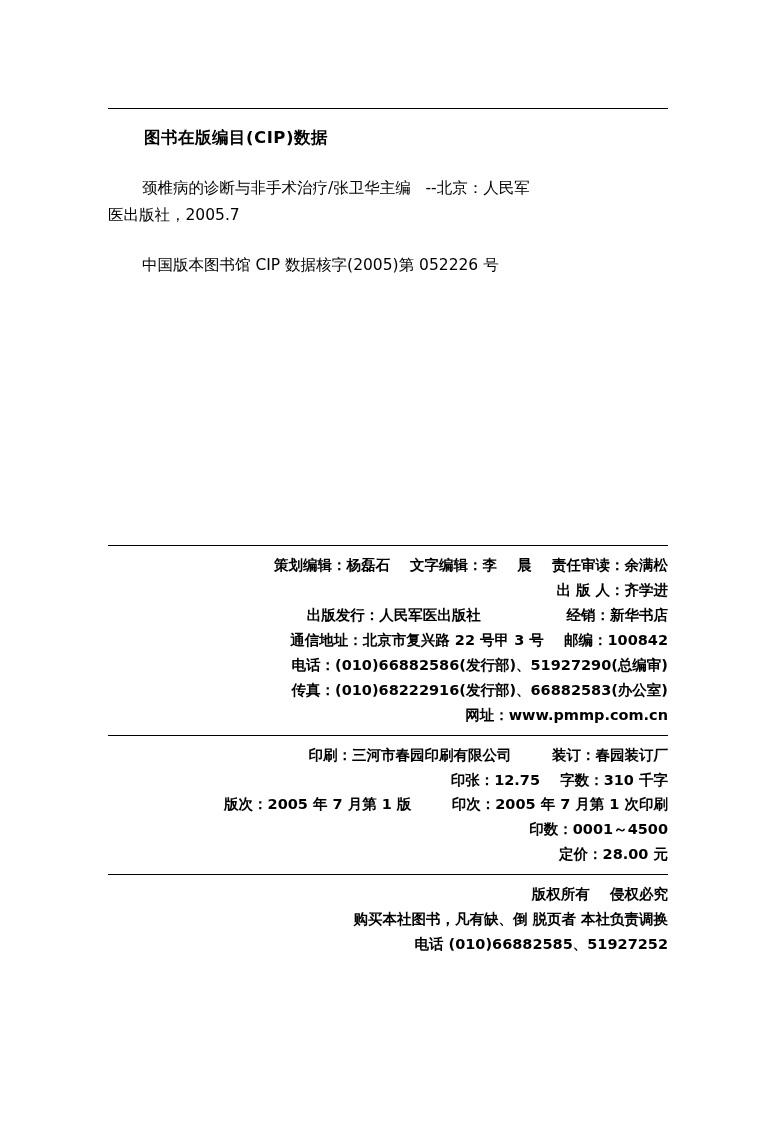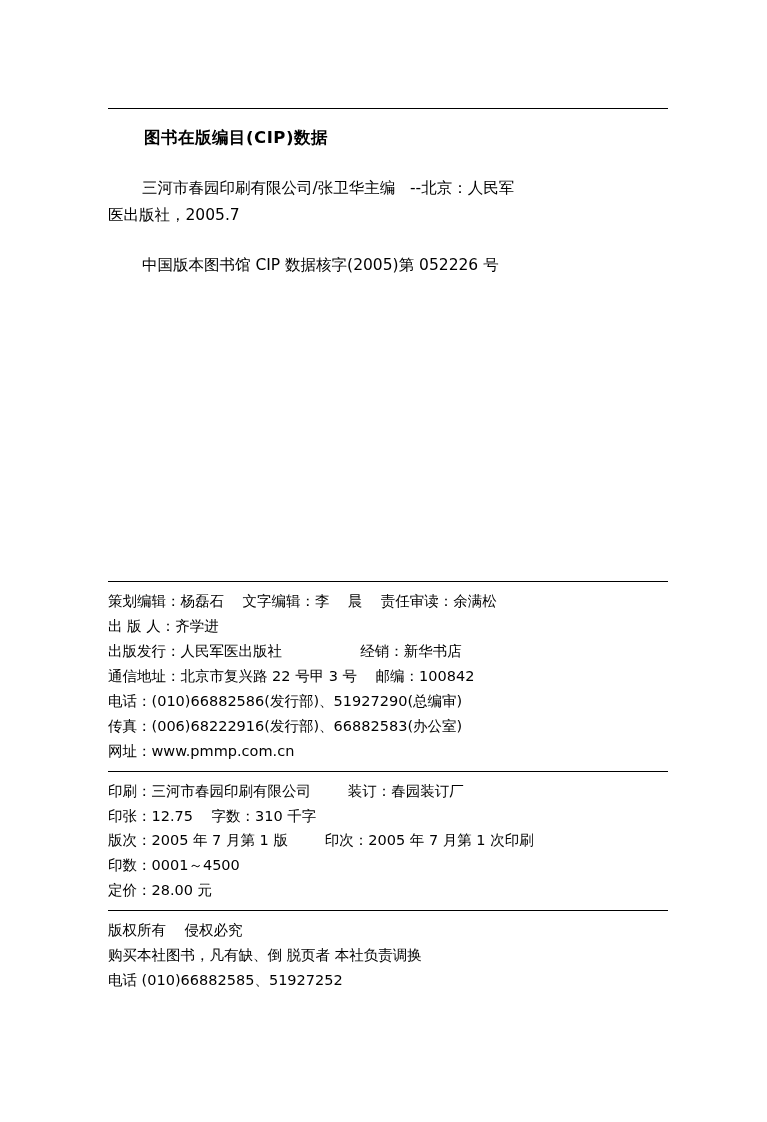--- a/index.html
+++ b/index.html
@@ -68,25 +68,24 @@
     text-indent: 34px;
     font-size: 15.5px;
   }
 
   
   .colophon {
     position: absolute;
     left: 108px;
     top: 545px;
     width: 560px;
-    text-align: left;
+    text-align: right;
     font-size: 14.5px;
     line-height: 1.72;
-    font-weight: normal;
-    margin-top: 36px;
+    font-weight: bold;
   }
   .colophon .rule {
     border-top: 1.5px solid #000;
   }
   .section {
     padding: 7px 0 7px 0;
   }
   .row {
     white-space: pre;
   }
@@ -99,39 +98,39 @@
 <body>
 
 <div class="page">
 
   <div class="cip-block">
     <hr class="rule rule-top">
 
     <div class="cip-title">图书在版编目(CIP)数据</div>
 
     <div class="cip-body">
-      <div class="cip-line indent">三河市春园印刷有限公司/张卫华主编   --北京：人民军</div>
+      <div class="cip-line indent">颈椎病的诊断与非手术治疗/张卫华主编   --北京：人民军</div>
       <div class="cip-line">医出版社，2005.7</div>
     </div>
 
 
     <div class="cip-verify">中国版本图书馆 CIP 数据核字(2005)第 052226 号</div>
   </div>
 
   <div class="colophon">
 
     <hr class="rule">
 
     <div class="section">
       <div class="row">策划编辑：杨磊石    文字编辑：李    晨    责任审读：余满松</div>
       <div class="row">出 版 人：齐学进</div>
       <div class="row">出版发行：人民军医出版社                 经销：新华书店</div>
       <div class="row">通信地址：北京市复兴路 22 号甲 3 号    邮编：100842</div>
       <div class="row">电话：(010)66882586(发行部)、51927290(总编审)</div>
-      <div class="row">传真：(006)68222916(发行部)、66882583(办公室)</div>
+      <div class="row">传真：(010)68222916(发行部)、66882583(办公室)</div>
       <div class="row">网址：www.pmmp.com.cn</div>
     </div>
 
     <hr class="rule">
 
     <div class="section">
       <div class="row">印刷：三河市春园印刷有限公司        装订：春园装订厂</div>
       <div class="row">印张：12.75    字数：310 千字</div>
       <div class="row">版次：2005 年 7 月第 1 版        印次：2005 年 7 月第 1 次印刷</div>
       <div class="row">印数：0001～4500</div>

